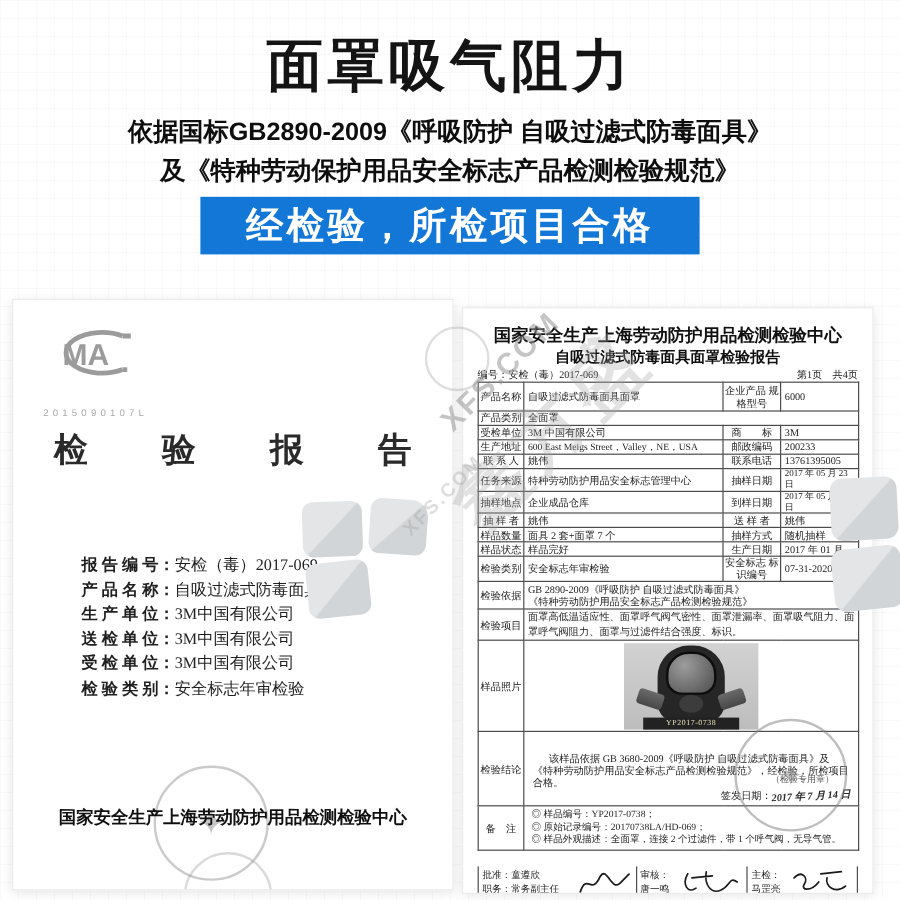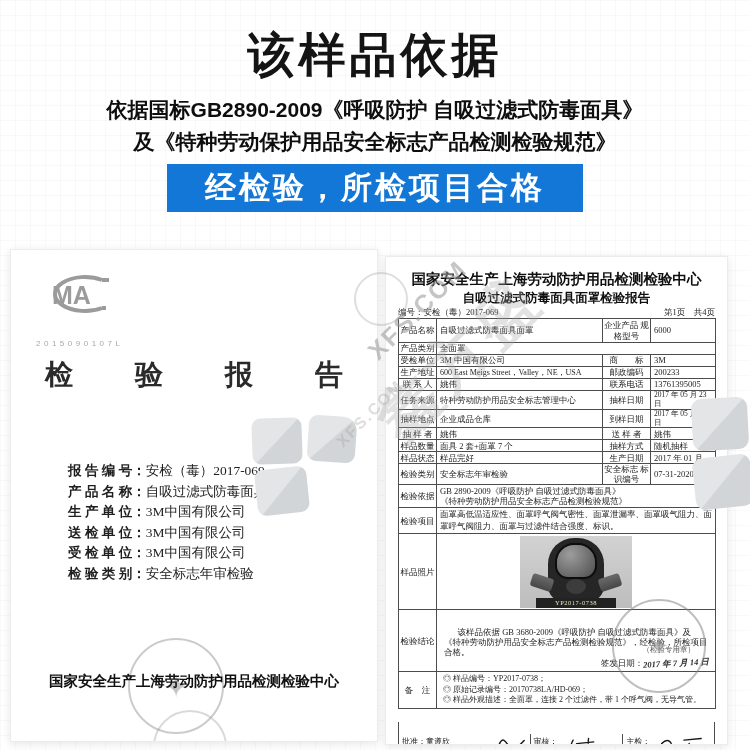--- a/index.html
+++ b/index.html
@@ -56,21 +56,21 @@
     font-size:8.5px; color:#222; }
   table.rtable { position:absolute; left:12px; top:61px; width:317px;
     border-collapse:collapse; table-layout:fixed;
     font-family:"Liberation Serif", serif; font-size:8.5px; color:#1c1c1c;padding-left:37px; }
   .rtable td { border:1px solid #4c4c4c; padding:0 3px; vertical-align:middle;
     overflow:hidden; line-height:1.18; }
   .rtable td.lab { text-align:center; padding:0 1px; }
   .sigrow { position:absolute; left:12px; top:calc(61px + 404px); width:317px;
     display:flex; border:1px solid #4c4c4c; border-top:none; height:25px;
     font-family:"Liberation Serif", serif; font-size:8px; color:#1c1c1c; }
-  .sigcell { position:relative; padding:2px 3px;margin-top:12px; }
+  .sigcell { position:relative; padding:2px 3px; }
   .sigcell + .sigcell { border-left:1px solid #4c4c4c; }
   .sigcell svg { position:absolute; right:2px; top:1px; }
   .conc-cell { position:relative; }
   .conc-text { padding:3px 4px 0 4px; text-indent:1.6em; }
   .stamp-note { position:absolute; right:20px; bottom:17px; font-size:7.5px; color:#555; }
   .issue-line { position:absolute; right:6px; bottom:3px; font-size:8.5px; }
   .hand { display:inline-block; font-style:italic; transform:rotate(-3deg); font-weight:bold; color:#2a2a2a; }
   .stamp-right { left:226px; top:342px; width:94px; height:94px; z-index:5;
     border-color:rgba(125,125,125,0.5); }
   .remarks { padding:2px 3px; }
@@ -108,21 +108,21 @@
   #pw1 .pw-c { left:4px; top:52px; width:52px; height:46px; border-radius:9px; transform:rotate(-6deg); }
   #pw2 { left:692px; top:398px; width:120px; height:120px; }
   #pw2 .pw-a { left:0; top:0; width:56px; height:52px; border-radius:10px; transform:rotate(-3deg); }
   #pw2 .pw-c { left:2px; top:58px; width:58px; height:52px; border-radius:10px; transform:rotate(-6deg); }
 </style>
 </head>
 <body>
 
 <div class="canvas">
 
-  <div class="main-title">该样品依据</div>
+  <div class="main-title">面罩吸气阻力</div>
   <div class="sub-line1">依据国标GB2890-2009《呼吸防护 自吸过滤式防毒面具》</div>
   <div class="sub-line2">及《特种劳动保护用品安全标志产品检测检验规范》</div>
   <div class="banner" id="banner" style="background: rgb(18, 119, 214);">经检验，所检项目合格</div>
 
   <div class="page page-left">
     <div class="cma">
       <svg width="80" height="44" viewBox="0 0 80 44">
         <path d="M66,6 A30 17 0 1 0 66,34" fill="none" stroke="#9b9b9b" stroke-width="4"></path>
         <path d="M66,6 L73,6" stroke="#9b9b9b" stroke-width="4"></path>
         <path d="M66,34 L70,34" stroke="#9b9b9b" stroke-width="4"></path>

